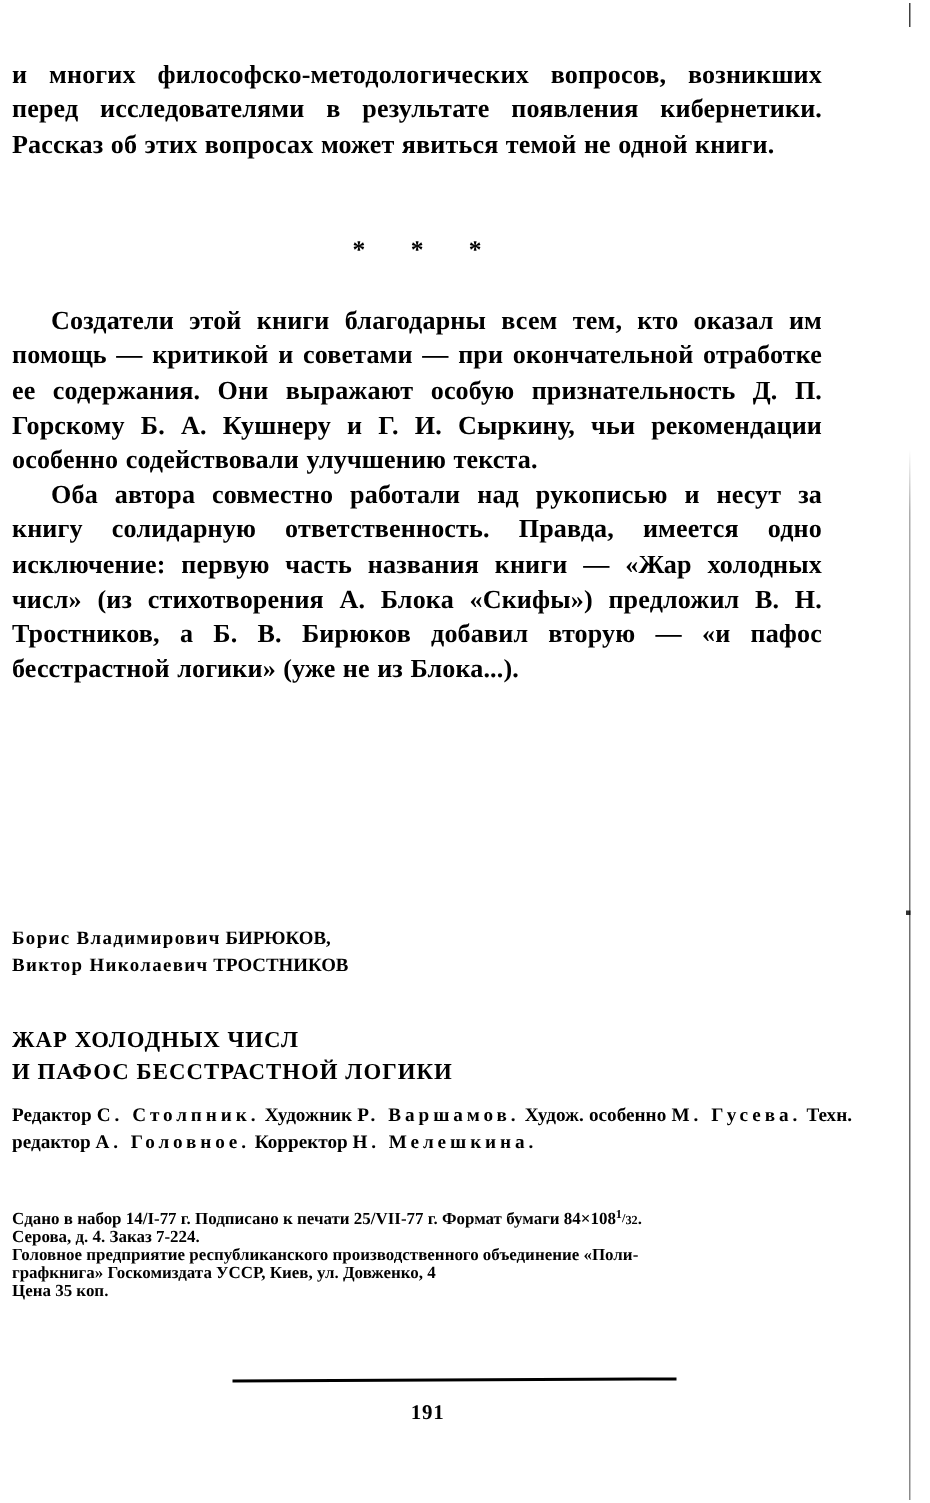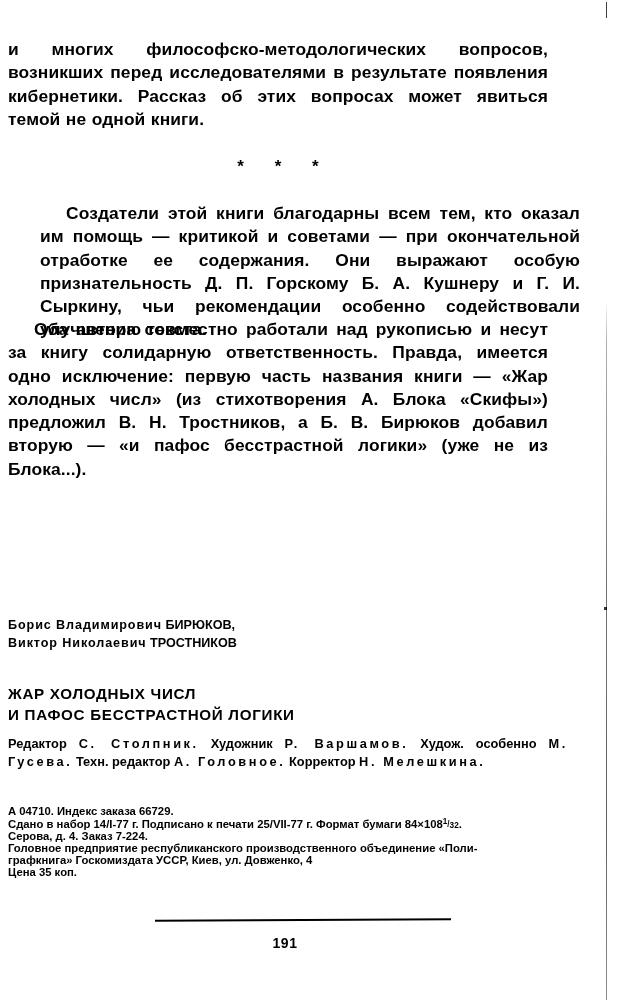--- a/index.html
+++ b/index.html
@@ -7,21 +7,21 @@
     margin: 0;
     padding: 0;
     background: #ffffff;
   }
   .page {
     position: relative;
     width: 620px;
     height: 1002px;
     background: #ffffff;
     overflow: hidden;
-    font-family: Liberation Sans, sans-serif;
+    font-family: Liberation Serif, serif;
     color: #000000;
     -webkit-font-smoothing: none;
   }
 
   
   .scan-edge-line {
     position: absolute;
     top: 300px;
     left: 606px;
     width: 1px;
@@ -67,21 +67,20 @@
     word-spacing: 0.5px;
   }
   .body-block p.indent {
     text-indent: 26px;
   }
   #para-intro {
     top: 38px;
   }
   #para-thanks {
     top: 202px;
-    margin-left: 32px;
   }
   #para-authors {
     top: 318px;
   }
   .last-line-justify {
     text-align-last: justify;
   }
 
   
   .asterisks {
@@ -231,21 +230,20 @@
       <span class="name">Р. Варшамов.</span>
       <span>Худож. особенно</span>
       <span class="name">М. Гусева.</span>
       <span>Техн. редактор</span>
       <span class="name">А. Головное.</span>
       <span>Корректор</span>
       <span class="name">Н. Мелешкина.</span>
     </div>
 
     <div class="imprint">
-      <span class="row">А 04710.   Индекс заказа 66729.</span>
       <span class="row"><span>Сдано в набор 14/I-77 г. Подписано  к печати 25/VII-77 г. Формат бумаги 84×108</span><span class="frac"><span class="num">1</span>/<span class="den">32</span></span><span>.</span></span>
       <span class="row">Серова, д. 4.   Заказ  7-224.</span>
       <span class="row">Головное предприятие республиканского  производственного  объединение  «Поли-</span>
       <span class="row">графкнига» Госкомиздата УССР, Киев, ул. Довженко, 4</span>
       <span class="row">Цена 35 коп.</span>
     </div>
 
     <div class="footer-rule"></div>
     <div class="page-number">191</div>
 

